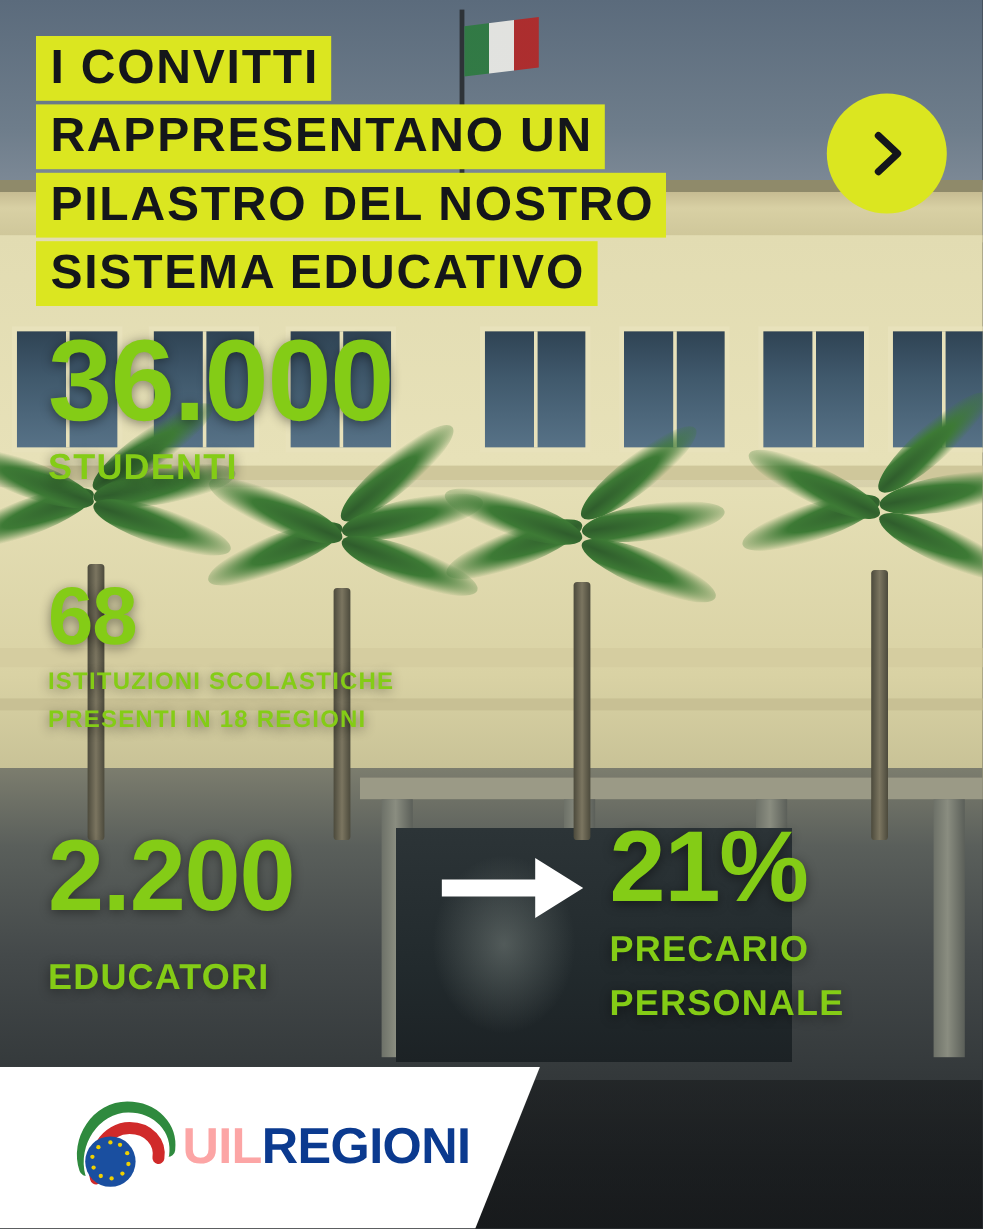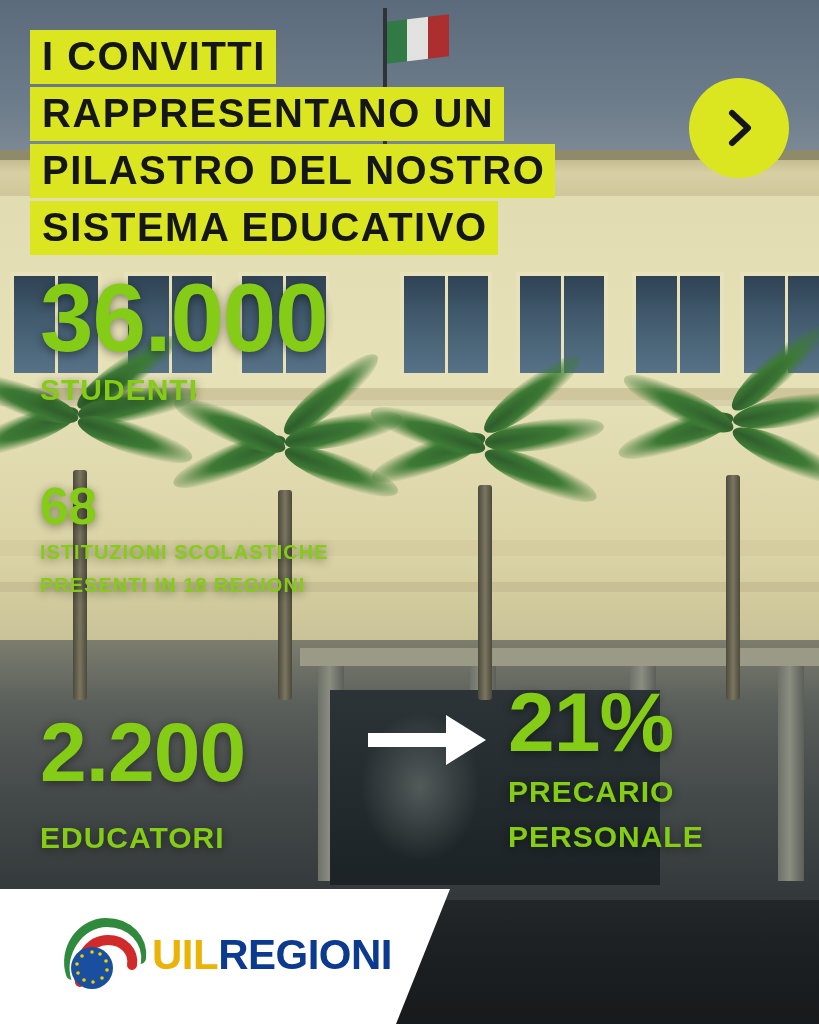--- a/index.html
+++ b/index.html
@@ -210,25 +210,25 @@
     letter-spacing: 1px;
     line-height: 1.12;
     display: block;
   }
 
   #stat-students { left: 40px; top: 272px; }
   #stat-students .num { font-size: 96px; }
   #stat-students .lbl { font-size: 30px; margin-top: 10px; }
 
   #stat-institutions { left: 40px; top: 482px; }
-  #stat-institutions .num { font-size: 52px; }
+  #stat-institutions .num { font-size: 68px; }
   #stat-institutions .lbl { font-size: 20px; margin-top: 10px; }
 
   #stat-educators { left: 40px; top: 690px; }
-  #stat-educators .num { font-size: 84px; margin-top: 23px; }
+  #stat-educators .num { font-size: 84px; }
   #stat-educators .lbl { font-size: 30px; margin-top: 28px; }
 
   #stat-precarious { left: 508px; top: 683px; }
   #stat-precarious .num { font-size: 84px; }
   #stat-precarious .lbl { font-size: 30px; margin-top: 12px; }
 
   .big-arrow {
     position: absolute;
     left: 368px; top: 705px;
     width: 120px; height: 70px;
@@ -252,21 +252,21 @@
     position: relative;
     width: 86px; height: 78px;
     margin-right: 4px;
   }
   .logo-text {
     font-weight: 800;
     font-size: 42px;
     letter-spacing: -0.5px;
     color: #0b3a8f;
   }
-  .logo-text .uil { color: #eab308; text-align: center; }
+  .logo-text .uil { color: #fca5a5; text-align: center; }
   .logo-text .scuola { color: #0b3a8f; }
 </style>
 </head>
 <body>
 
 <div class="poster">
 
   <div class="bg">
     <div class="sky"></div>
     <div class="flagpole"></div>

